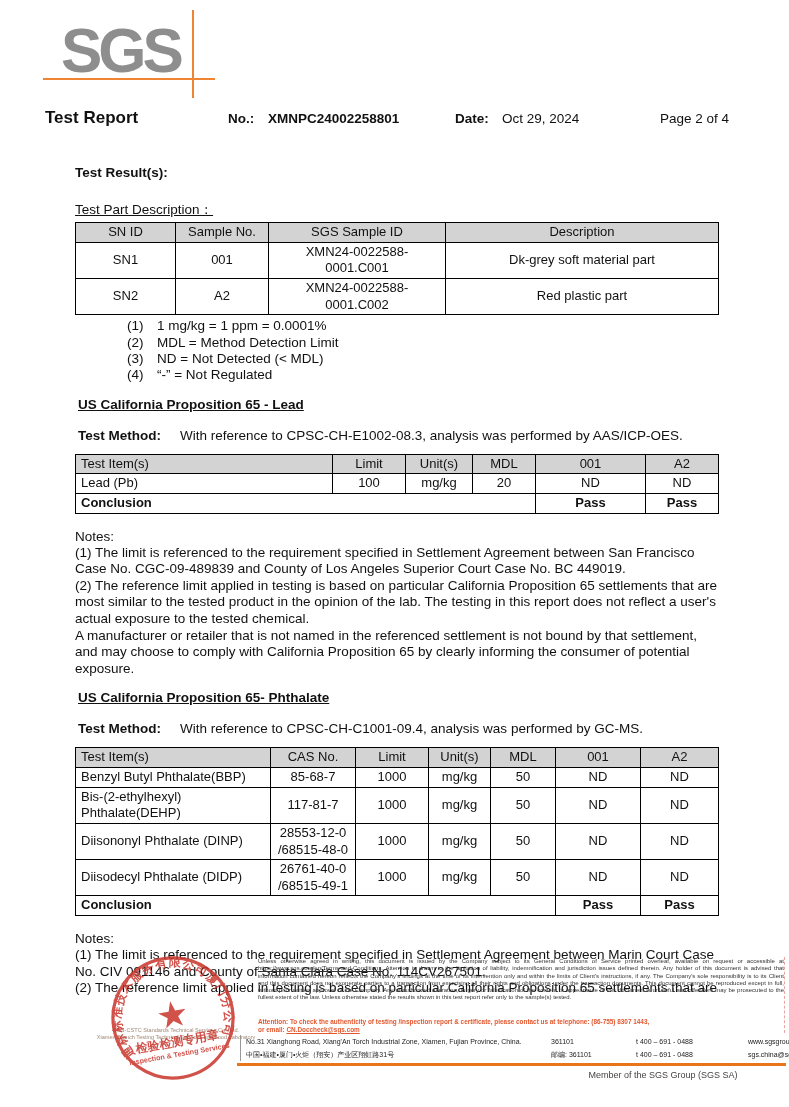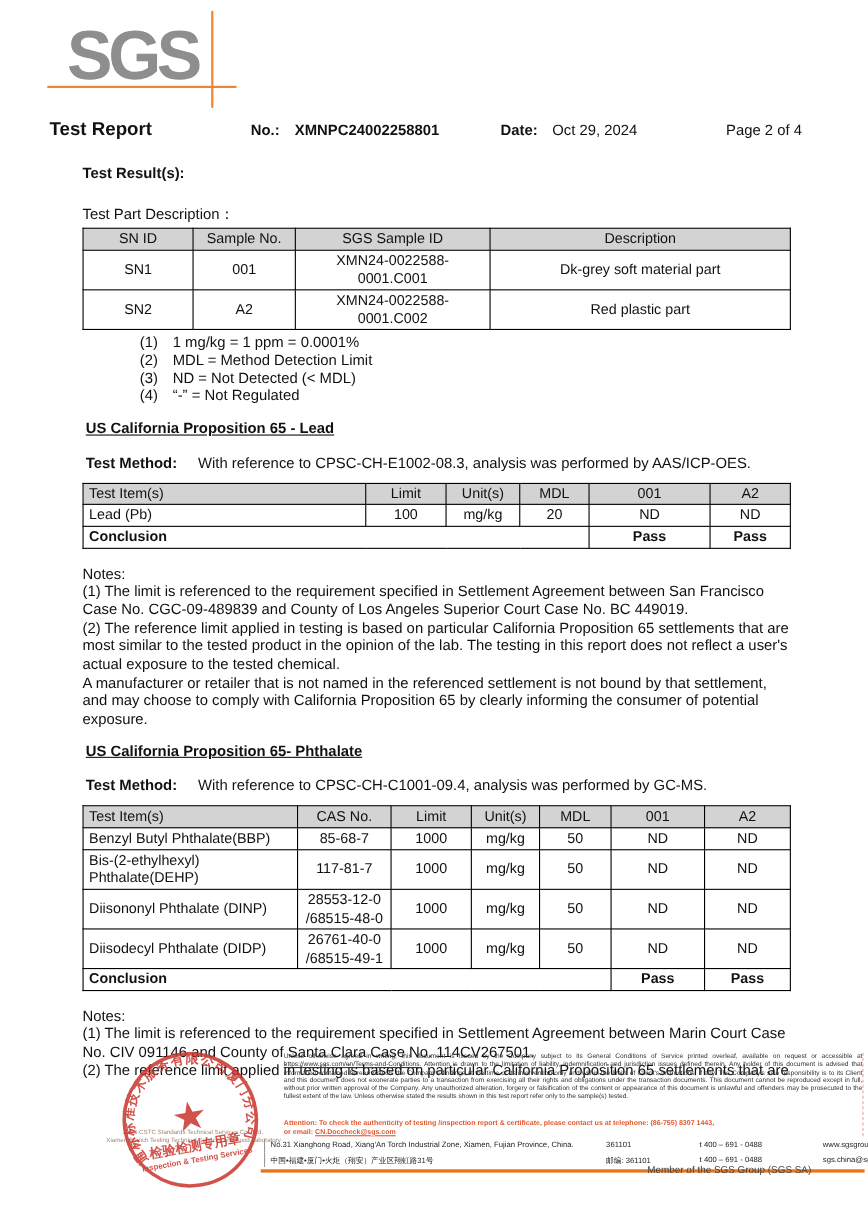--- a/index.html
+++ b/index.html
@@ -17,24 +17,24 @@
   
   .report-header { position:absolute; top:108px; left:0; width:789px; height:24px; font-size:13.5px;padding-left:38px; }
   .report-header .title { position:absolute; left:45px; top:0; font-size:17px; font-weight:bold; }
   .report-header .no-label   { position:absolute; left:228px; top:3px; font-weight:bold; }
   .report-header .no-value   { position:absolute; left:268px; top:3px;font-weight:bold; }
   .report-header .date-label { position:absolute; left:455px; top:3px; font-weight:bold; }
   .report-header .date-value { position:absolute; left:502px; top:3px; }
   .report-header .page-num   { position:absolute; left:660px; top:3px; }
 
   
-  .content { position:absolute; top:150px; left:75px; width:643px; font-size:13.5px; }
+  .content { position:absolute; top:165px; left:75px; width:643px; font-size:13.5px; }
   .bold { font-weight:bold; }
 
-  h3.part-heading { font-size:13.5px; font-weight:normal; margin:21px 0 3px 0; }
+  h3.part-heading { font-size:13.5px; font-weight:normal; text-decoration:underline; margin:21px 0 3px 0; }
   h3.prop-heading { font-size:13.5px; font-weight:bold; text-decoration:underline; margin:13px 0 0 3px; }
 
   table { border-collapse:collapse; width:643px; table-layout:fixed; }
   th, td { border:1.4px solid #000; font-size:13px; padding:1px 5px; text-align:center;
            white-space:pre-line; line-height:1.28; vertical-align:middle; }
   th { background:#d3d3d3; font-weight:normal; }
   td.left, th.left { text-align:left; }
   tr.concl td { font-weight:bold; }
   tr.concl td.left { text-align:left; }
 
@@ -61,21 +61,21 @@
   .attention .email { text-decoration:underline; }
   .doccheck-edge { position:absolute; top:2px; left:784px; height:76px; width:0;
                    border-right:1px dashed #e9a6a0; }
   .addr-block { position:absolute; top:80px; left:240px; width:546px; font-size:7px; color:#222; }
   .addr-row { display:flex; align-items:center; height:13px; border-left:1px solid #999; padding-left:5px; }
   .addr-main { flex:0 0 305px; }
   .addr-zip  { flex:0 0 85px; }
   .addr-tel  { flex:0 0 112px; }
   .addr-web  { flex:1; }
   .footer-rule { position:absolute; top:108px; left:237px; width:549px; height:3px; background:#e8751a; }
-  .member-line { position:absolute; top:103px; left:540px; width:246px; text-align:center;
+  .member-line { position:absolute; top:115px; left:540px; width:246px; text-align:center;
                  font-size:9px; color:#444; }
 
   .company-lines { position:absolute; top:72px; left:96px; width:160px; text-align:center;
                    font-size:5.6px; line-height:7px; color:#a08977; }
   .stamp-wrap { position:absolute; top:-12px; left:88px; width:170px; height:150px; opacity:.85; }
 </style>
 </head>
 <body>
 
 <div class="page">

